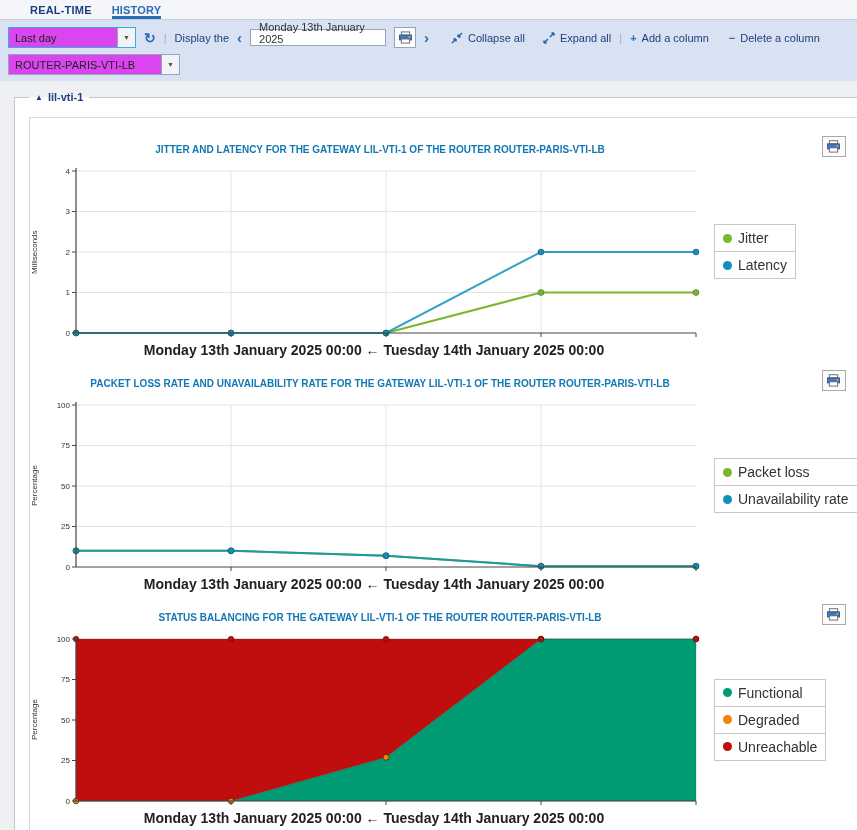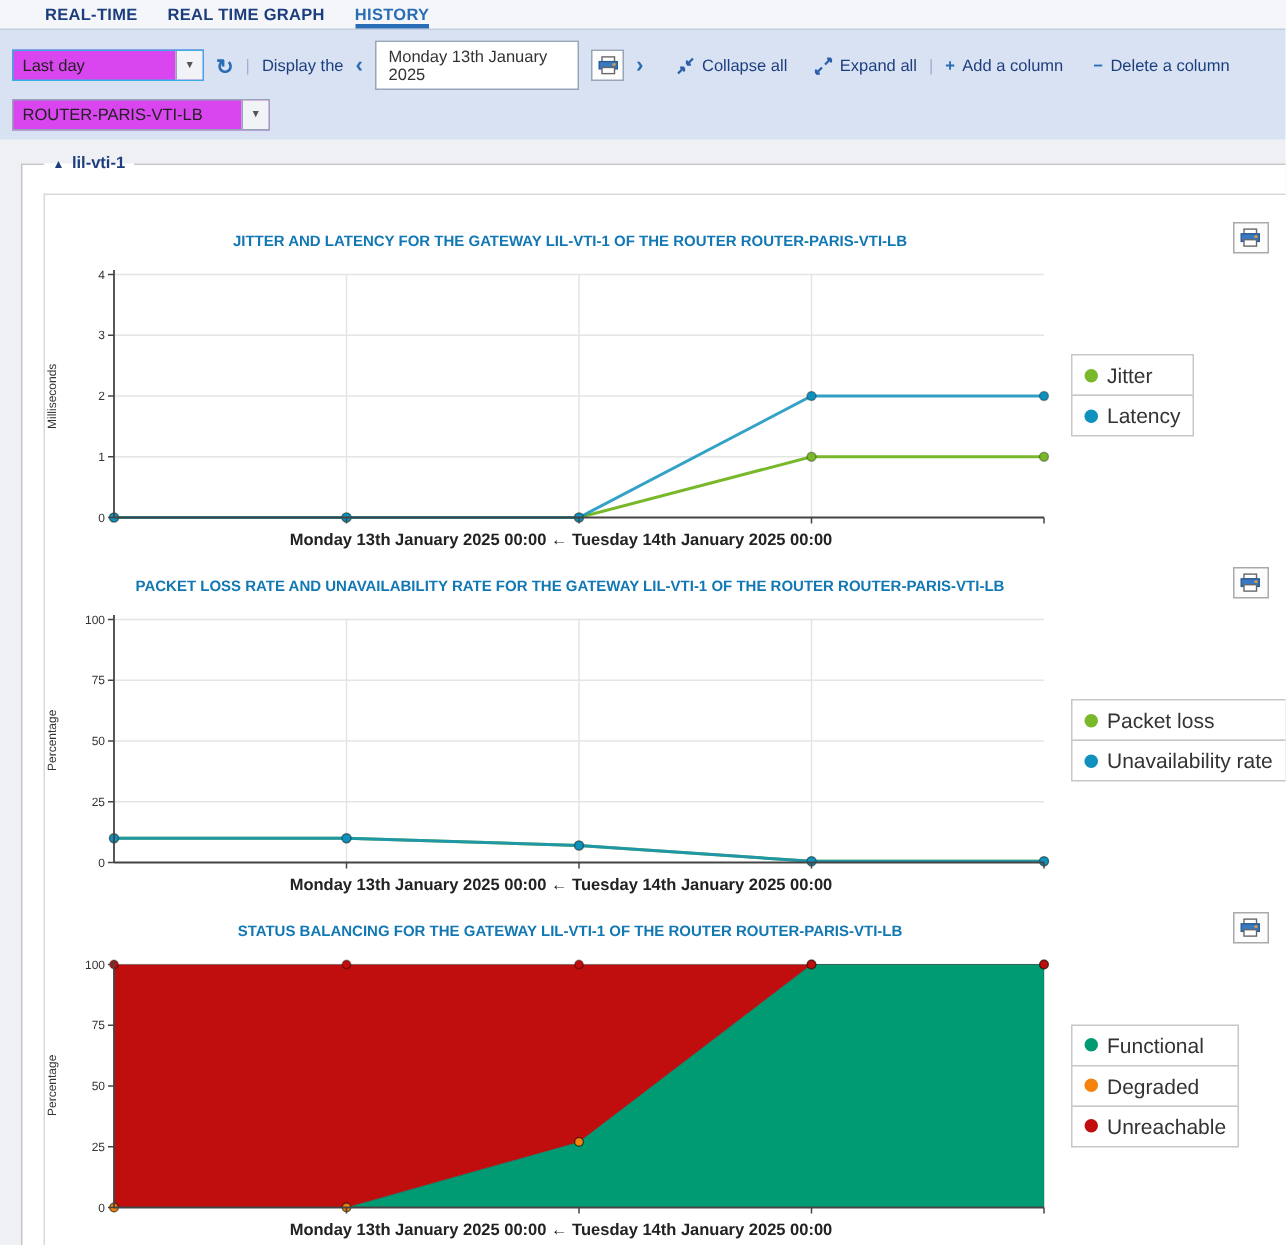--- a/index.html
+++ b/index.html
@@ -41,22 +41,22 @@
   .w-gateway .val { width: 148px; }
   .tbtn {
     display: inline-flex; align-items: center; gap: 5px; background: none; border: none;
     color: #1d3e7e; font-family: inherit; font-size: 11px; cursor: pointer; white-space: nowrap;
   }
   .glyph { color: #2a6db5; font-weight: bold; }
   .refresh { font-size: 14px; line-height: 1; }
   .chev { font-size: 15px; line-height: 1; font-weight: bold; }
   .sep { color: #9db1cf; }
   .datebox {
-    background: #fff; border: 1px solid #97a5b8; height: 33px;
-    display: flex; align-items: center; padding: 0 8px; width: 136px; color: #333;
+    background: #fff; border: 1px solid #97a5b8; height: 17px;
+    display: flex; align-items: flex-end; padding: 0 8px; width: 136px; color: #333;
   }
   .iconbtn {
     width: 22px; height: 21px; background: #fdfdfd; border: 1px solid #97a5b8;
     display: inline-flex; align-items: center; justify-content: center; cursor: pointer;
   }
   
   fieldset.gw {
     margin: 10px 7px 12px 14px; border: 1px solid #c6c6c6; background: #fff;
     padding: 4px 0 6px;
   }
@@ -82,29 +82,28 @@
     width: 14px; writing-mode: vertical-rl; transform: rotate(180deg);
     font-size: 8px; color: #333; text-align: center; align-self: stretch;
   }
   .legend { display: flex; flex-direction: column; margin-left: 10px; }
   .legend-item {
     display: flex; align-items: center; gap: 6px; background: #fff;
     border: 1px solid #c7c7c7; padding: 5px 8px; margin-top: -1px;
     font-size: 14px; color: #333; cursor: pointer; white-space: nowrap;
   }
   .legend-item .dot { width: 9px; height: 9px; border-radius: 50%; flex: 0 0 auto; }
-  .xlab { width: 660px; margin-left: 14px; text-align: center; font-size: 11px; font-weight: bold; color: #222; margin-top: 2px; }
+  .xlab { width: 660px; margin-left: 14px; text-align: center; font-size: 14px; font-weight: bold; color: #222; margin-top: 2px; }
   svg.plot { display: block; }
 </style>
 </head>
 <body>
 
 <div class="tabbar">
   <div class="tab">REAL-TIME</div>
-  <div class="tab">REAL TIME GRAPH</div>
   <div class="tab active">HISTORY</div>
 </div>
 
 <div class="toolbar">
   <div class="row">
     <div class="select focused w-period">
       <span class="val">Last day</span>
       <span class="arrow">▼</span>
     </div>
     <button class="tbtn">

